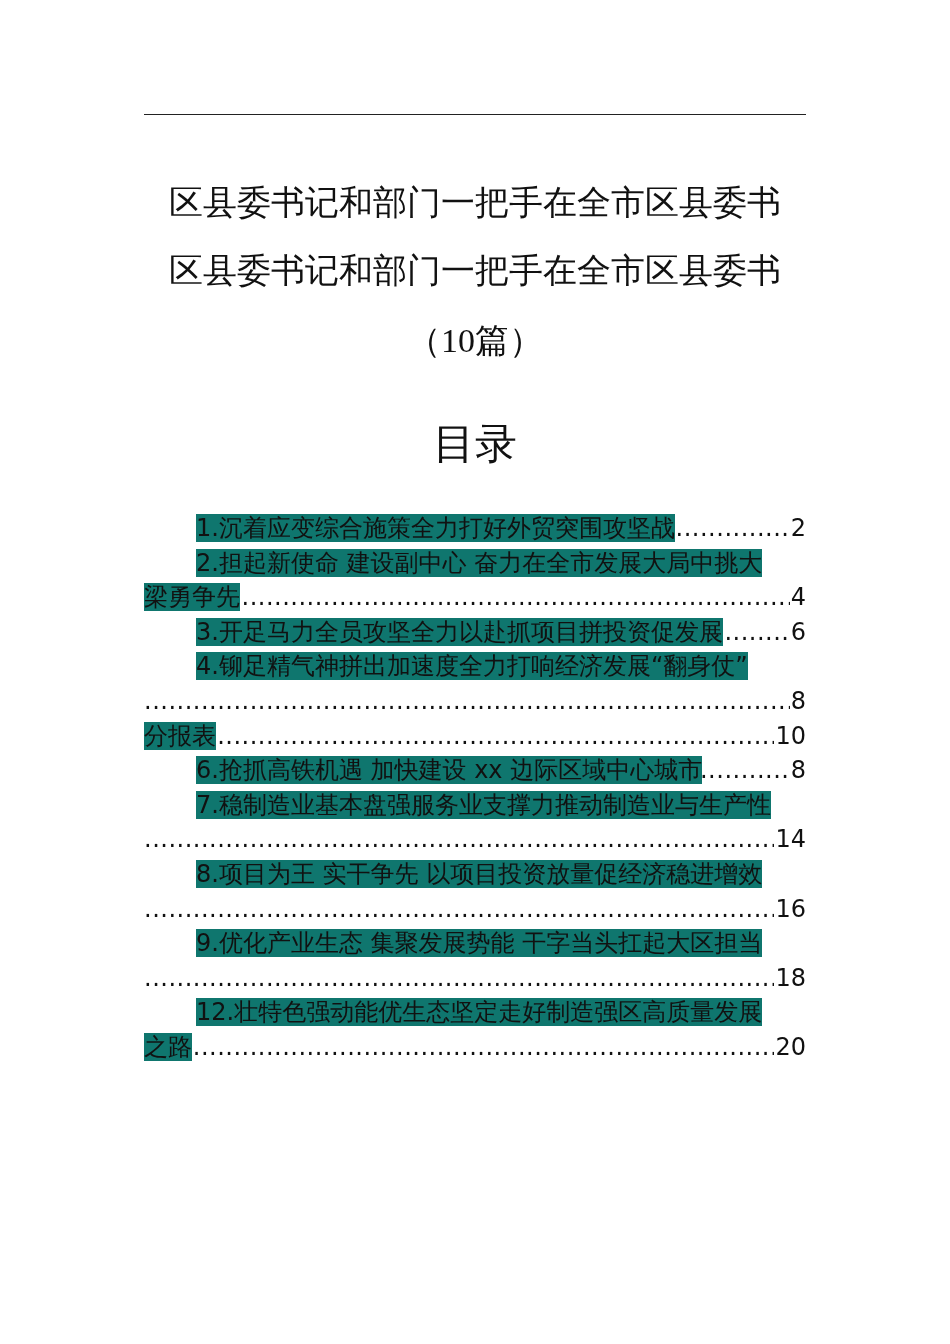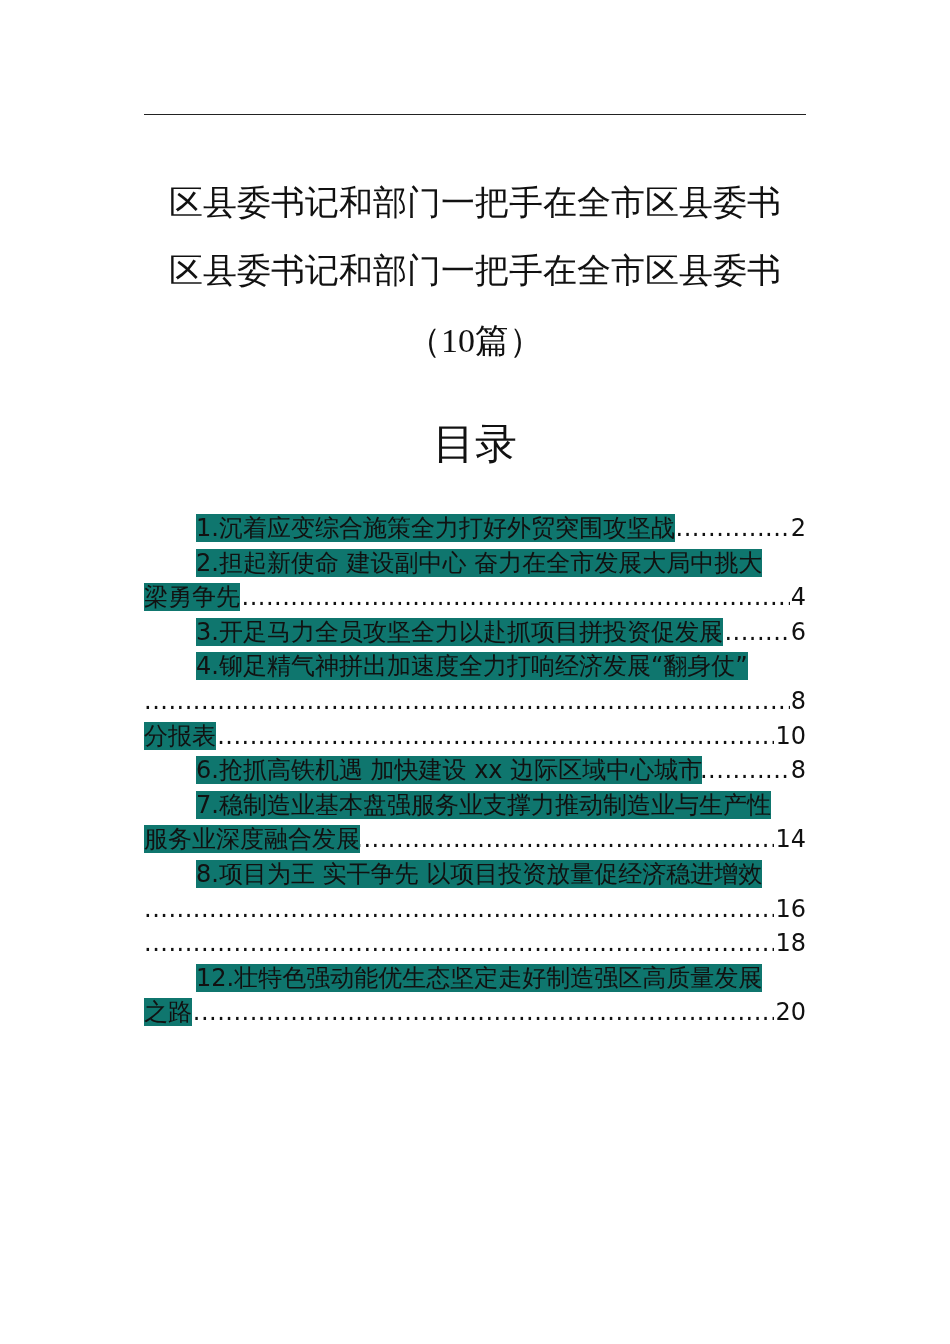--- a/index.html
+++ b/index.html
@@ -74,32 +74,34 @@
     <span class="dots">................................................................................................................................................</span>
     <span class="txt"><span>6.</span><span>抢抓高铁机遇 加快建设 xx 边际区域中心城市</span></span>
     <span class="pg">8</span>
   </div>
 
   <div class="line first">
     <span class="txt"><span>7.</span><span>稳制造业基本盘强服务业支撑力推动制造业与生产性</span></span>
   </div>
   <div class="line">
     <span class="dots">................................................................................................................................................</span>
-    <span class="txt">服务业深度融合发展</span>
     <span class="pg">14</span>
   </div>
 
   <div class="line first">
     <span class="txt"><span>8.</span><span>项目为王 实干争先 以项目投资放量促经济稳进增效</span></span>
   </div>
   <div class="line">
     <span class="dots">................................................................................................................................................</span>
     <span class="pg">16</span>
   </div>
 
+  <div class="line first">
+    <span class="txt"><span>9.</span><span>优化产业生态 集聚发展势能 干字当头扛起大区担当</span></span>
+  </div>
   <div class="line">
     <span class="dots">................................................................................................................................................</span>
     <span class="pg">18</span>
   </div>
 
   <div class="line first">
     <span class="txt"><span>12.</span><span>壮特色强动能优生态坚定走好制造强区高质量发展</span></span>
   </div>
   <div class="line">
     <span class="dots">................................................................................................................................................</span>

